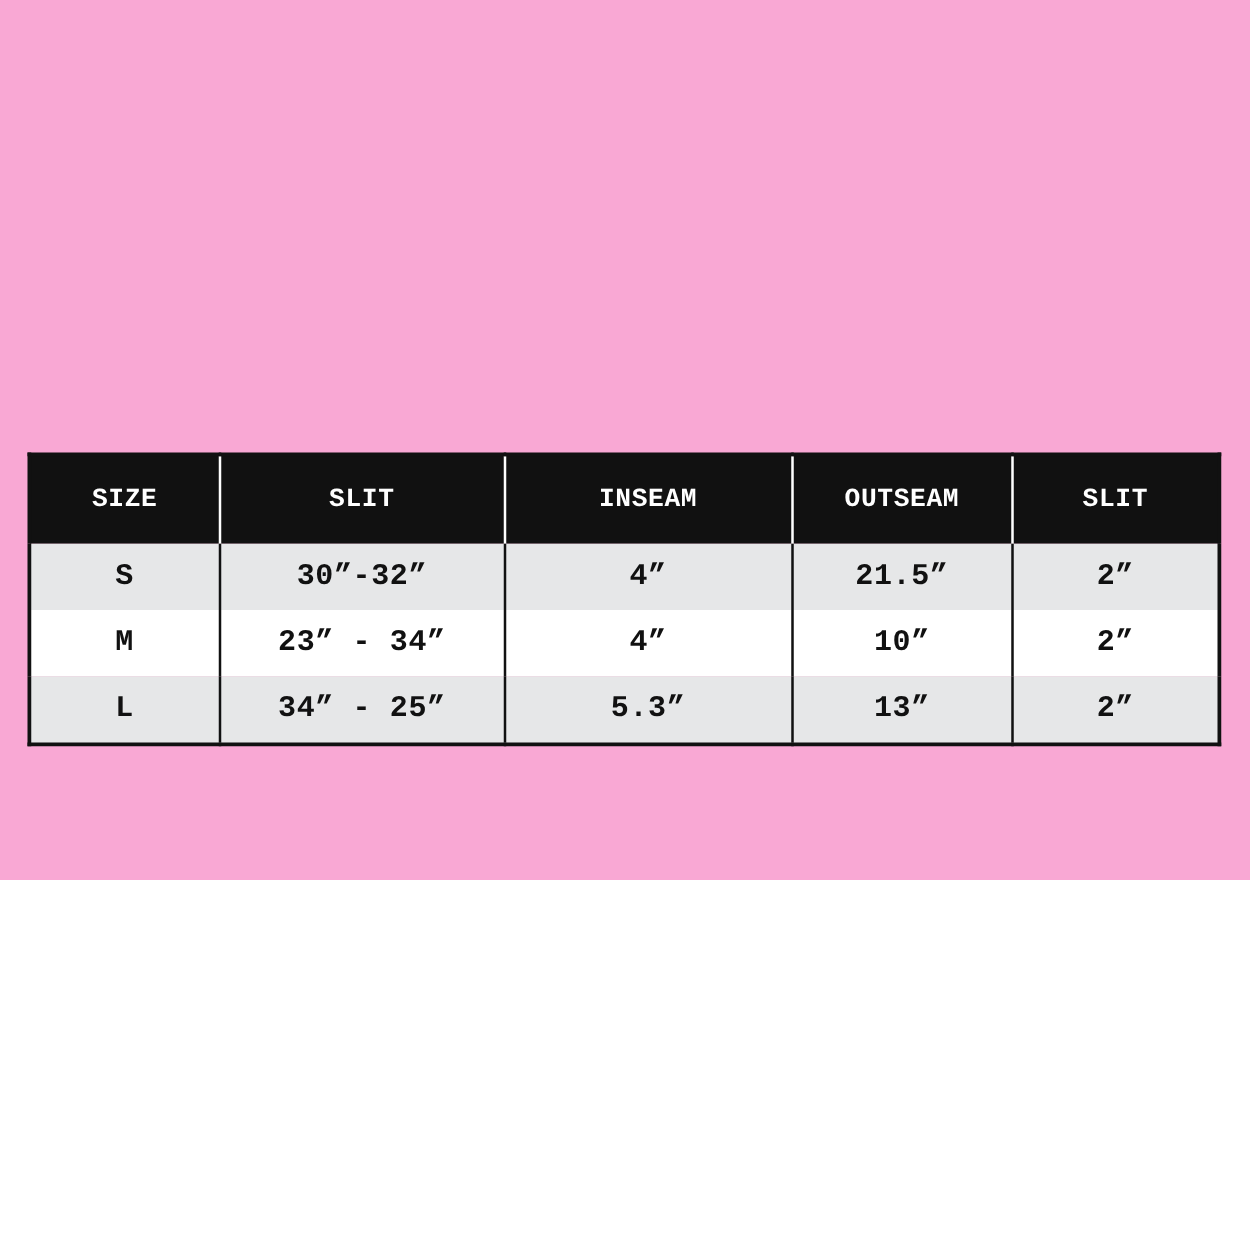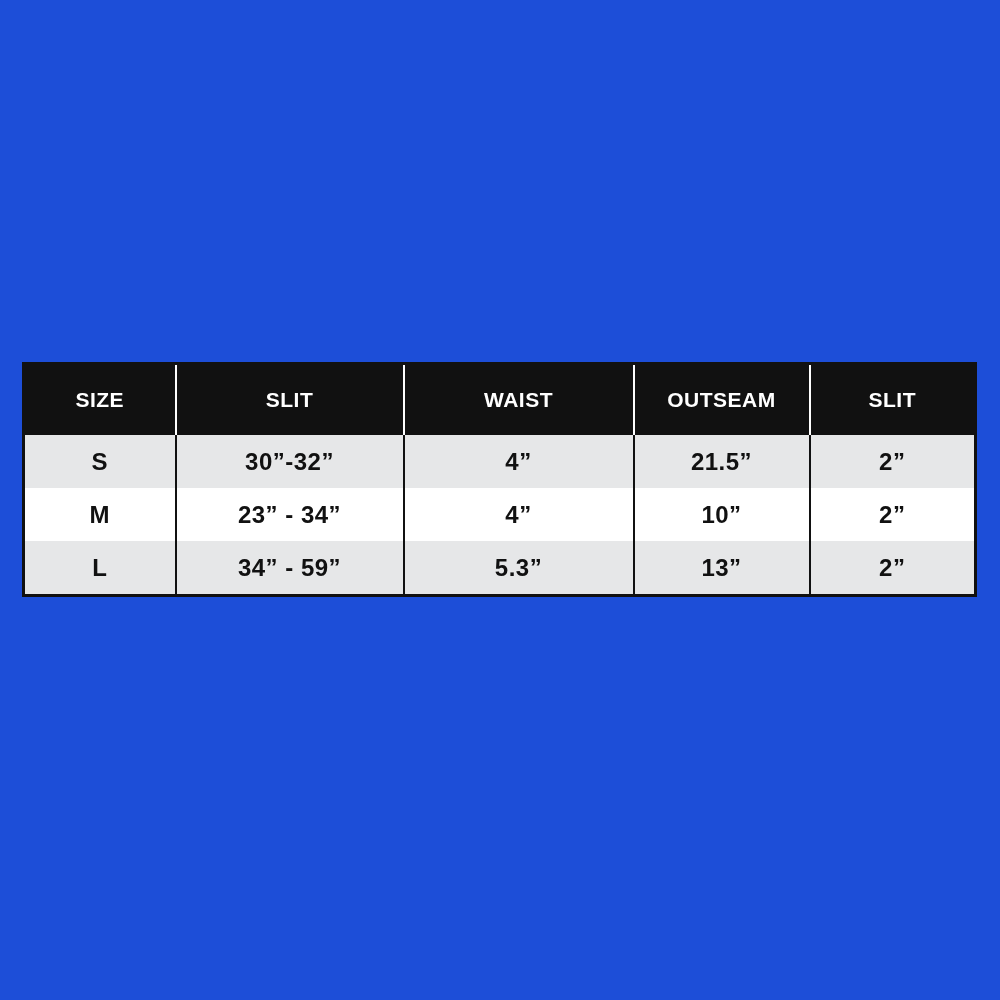--- a/index.html
+++ b/index.html
@@ -9,22 +9,23 @@
   }
   body {
     width: 1000px;
     height: 1000px;
     font-family: "Liberation Sans", sans-serif;
     -webkit-font-smoothing: antialiased;
   }
   .page {
     position: relative;
     width: 1000px;
-    height: 1000px;
-    background: #1d4ed8;
+    height: 704px;
+    background: #f9a8d4;
+    font-family: Liberation Mono, monospace;
   }
   .table-wrap {
     position: absolute;
     left: 22px;
     top: 362px;
     width: 952px;
   }
   table.size-chart {
     border-collapse: collapse;
     width: 100%;
@@ -79,21 +80,21 @@
         <col class="c0">
         <col class="c1">
         <col class="c2">
         <col class="c3">
         <col class="c4">
       </colgroup>
       <thead>
         <tr>
           <th>SIZE</th>
           <th>SLIT</th>
-          <th>WAIST</th>
+          <th>INSEAM</th>
           <th>OUTSEAM</th>
           <th>SLIT</th>
         </tr>
       </thead>
       <tbody>
         <tr class="alt">
           <td>S</td>
           <td>30”-32”</td>
           <td>4”</td>
           <td>21.5”</td>
@@ -101,21 +102,21 @@
         </tr>
         <tr>
           <td>M</td>
           <td>23” - 34”</td>
           <td>4”</td>
           <td>10”</td>
           <td>2”</td>
         </tr>
         <tr class="alt">
           <td>L</td>
-          <td>34” - 59”</td>
+          <td>34” - 25”</td>
           <td>5.3”</td>
           <td>13”</td>
           <td>2”</td>
         </tr>
       </tbody>
     </table>
   </div>
 </div>
 
 </body></html>

